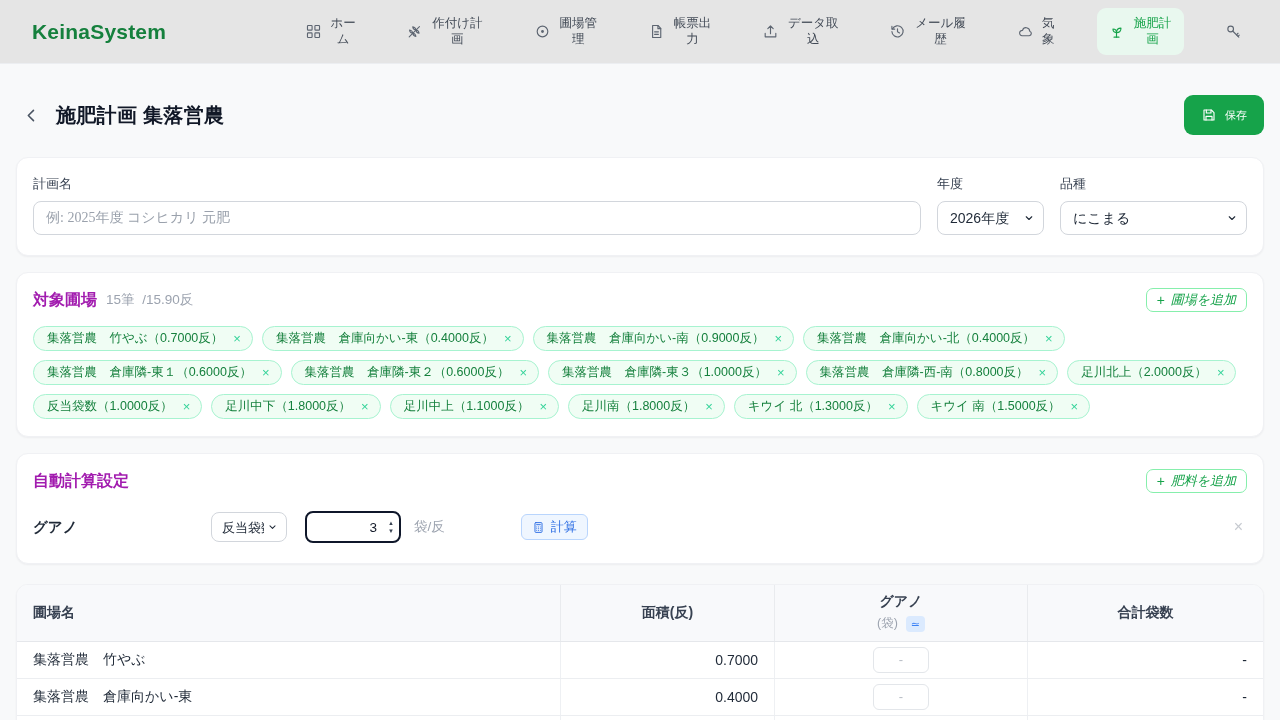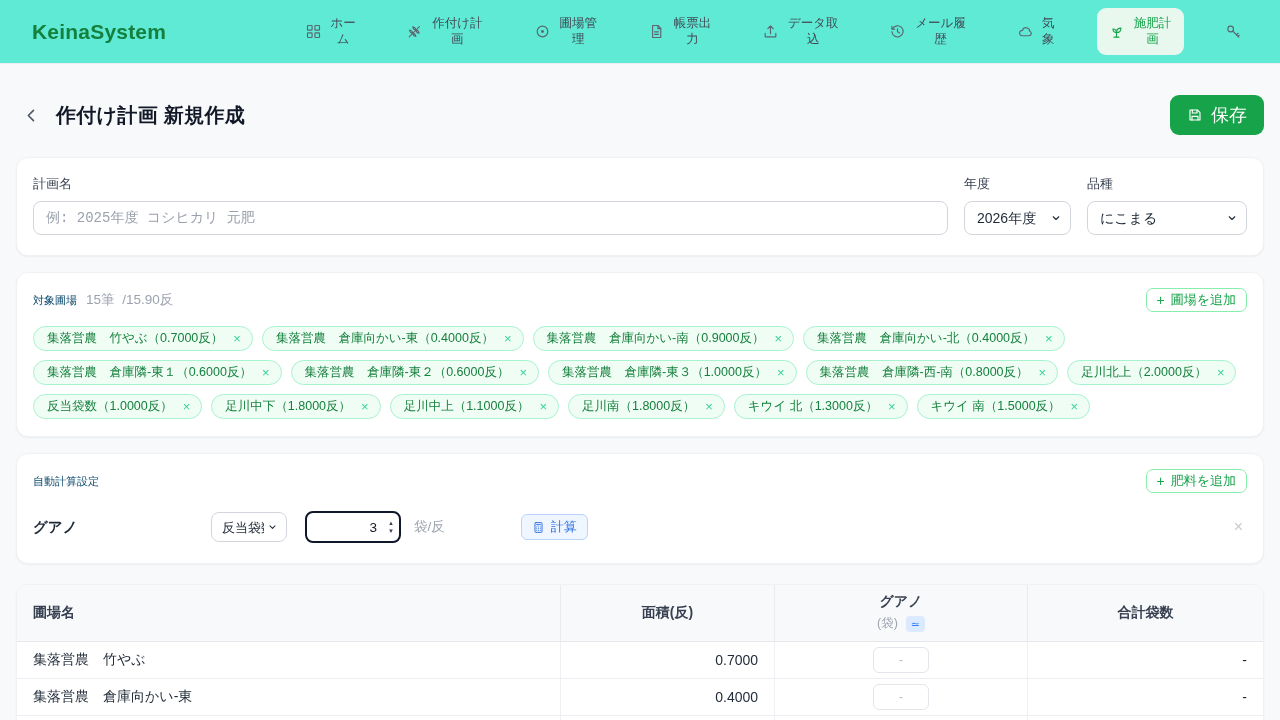--- a/index.html
+++ b/index.html
@@ -5,21 +5,21 @@
   * { margin:0; padding:0; box-sizing:border-box; }
   html,body { width:1280px; height:720px; overflow:hidden; }
   body {
     font-family:"Liberation Sans","DejaVu Sans",sans-serif;
     background:#f8f9fa; color:#1f2937; font-size:14px;
   }
   svg { display:block; }
 
   
   .navbar {
-    height:64px; background:#5eead4; border-bottom:1px solid #eceef1;
+    height:64px; background:#e5e5e5; border-bottom:1px solid #eceef1;
     display:flex; align-items:center; padding:0 30px 0 32px;
   }
   .logo { font-size:21px; font-weight:bold; color:#15803d; letter-spacing:.2px; }
   .nav-items { margin-left:auto; display:flex; align-items:center; gap:33px; }
   .nav-item {
     display:flex; align-items:center; gap:7px; color:#434b57; font-size:12.5px;
     line-height:1.25; cursor:pointer; padding:7px 8px; border-radius:9px;
   }
   .nav-item .nicon { color:#5d6571; flex:0 0 auto; }
   .nav-label { text-align:center; word-break:break-all; }
@@ -27,59 +27,59 @@
   .nav-item.active { background:#e9f8ef; color:#16a34a; padding:8px 11px; }
   .nav-item.active .nicon { color:#16a34a; }
 
   
   .main { padding:0 16px; }
   .title-row { display:flex; align-items:center; margin:31px 0 0 4px; height:40px; }
   .back-btn { background:none; border:none; cursor:pointer; color:#4b5563; padding:2px; }
   .page-title { font-size:20px; font-weight:bold; color:#111827; margin-left:13px; letter-spacing:.3px; }
   .save-btn {
     margin-left:auto; background:#16a34a; color:#fff; border:none; border-radius:9px;
-    height:40px; padding:0 17px; font-size:18px; display:flex; align-items:center; gap:8px;
+    height:40px; padding:0 17px; font-size:11px; display:flex; align-items:center; gap:8px;
     cursor:pointer; font-family:inherit;
   }
 
   .card {
     background:#fff; border:1px solid #f0f1f4; border-radius:12px;
     box-shadow:0 1px 2px rgba(15,23,42,.05);
   }
 
   
   .card-form { margin-top:22px; padding:17px 16px 20px; display:flex; gap:16px; }
   .fgroup { display:flex; flex-direction:column; }
   .fgroup.grow { flex:1; }
   .flabel { font-size:13px; color:#374151; margin-bottom:8px; }
   .text-input {
     height:34px; border:1px solid #d2d6dc; border-radius:8px; padding:0 12px;
-    font-size:14px; font-family:Liberation Mono, monospace; color:#1f2937; width:100%;
+    font-size:14px; font-family:Liberation Serif, serif; color:#1f2937; width:100%;
   }
   .text-input::placeholder { color:#9aa1ac; }
   .selwrap { position:relative; }
   .selwrap select {
     appearance:none; -webkit-appearance:none; height:34px; border:1px solid #d2d6dc;
     border-radius:8px; background:#fff; font-size:14px; font-family:inherit; color:#1f2937;
     padding:0 24px 0 12px; width:100%; cursor:pointer;
   }
   .selwrap .chev { position:absolute; right:9px; top:50%; transform:translateY(-50%);
     pointer-events:none; color:#1f2937; }
-  .w-year{width:107px} .w-variety{width:160px}
+  .w-year{width:107px} .w-variety{width:187px}
 
   
   .card-fields { margin-top:16px; padding:15px 16px 17px; }
   .sec-head { display:flex; align-items:center; }
-  .sec-title { font-size:11px; font-weight:normal; color:#0c4a6e; }
+  .sec-title { font-size:16px; font-weight:bold; color:#a21caf; }
   .sec-sub { font-size:13.5px; color:#9ca3af; margin-left:9px; }
   .sec-sub .slash { margin-left:4px; }
   .outline-btn {
     margin-left:auto; background:#fff; border:1px solid #86efac; color:#16a34a;
     border-radius:7px; font-size:13px; height:24px; padding:0 10px; display:flex;
-    align-items:center; gap:6px; cursor:pointer; font-family:inherit;
+    align-items:center; gap:6px; cursor:pointer; font-family:inherit;font-style:italic;
   }
   .plus-ic::before { content:"+"; font-size:14px; line-height:1; }
 
   .tags { margin-top:14px; display:flex; flex-wrap:wrap; gap:9px 9px; }
   .tag {
     display:inline-flex; align-items:center; gap:10px; background:#f0fdf4;
     border:1px solid #a7f3d0; color:#15803d; border-radius:999px; height:25px;
     padding:0 11px 0 13px; font-size:12.5px; white-space:nowrap;
   }
   .tag-close { background:none; border:none; cursor:pointer; color:#34d399; font-size:13px;
@@ -253,21 +253,21 @@
 <div class="main">
 
   <div class="title-row">
     <button class="back-btn">
       <span>
         <svg width="19" height="19" viewBox="0 0 24 24" fill="none" stroke="currentColor" stroke-width="2" stroke-linecap="round" stroke-linejoin="round">
             <path d="M14.5 5.5L8 12l6.5 6.5"></path>
           </svg>
       </span>
     </button>
-    <h1 class="page-title">作付け計画 新規作成</h1>
+    <h1 class="page-title">施肥計画 集落営農</h1>
     <button class="save-btn">
       <span>
         <svg width="16" height="16" viewBox="0 0 24 24" fill="none" stroke="currentColor" stroke-width="1.7" stroke-linecap="round" stroke-linejoin="round">
             <path d="M4.5 4.5h11l4 4v11h-15z"></path>
             <path d="M8 4.5V9h7V4.5"></path>
             <path d="M7.5 19.5V14h9v5.5"></path>
           </svg>
       </span>
       <span>保存</span>
     </button>

